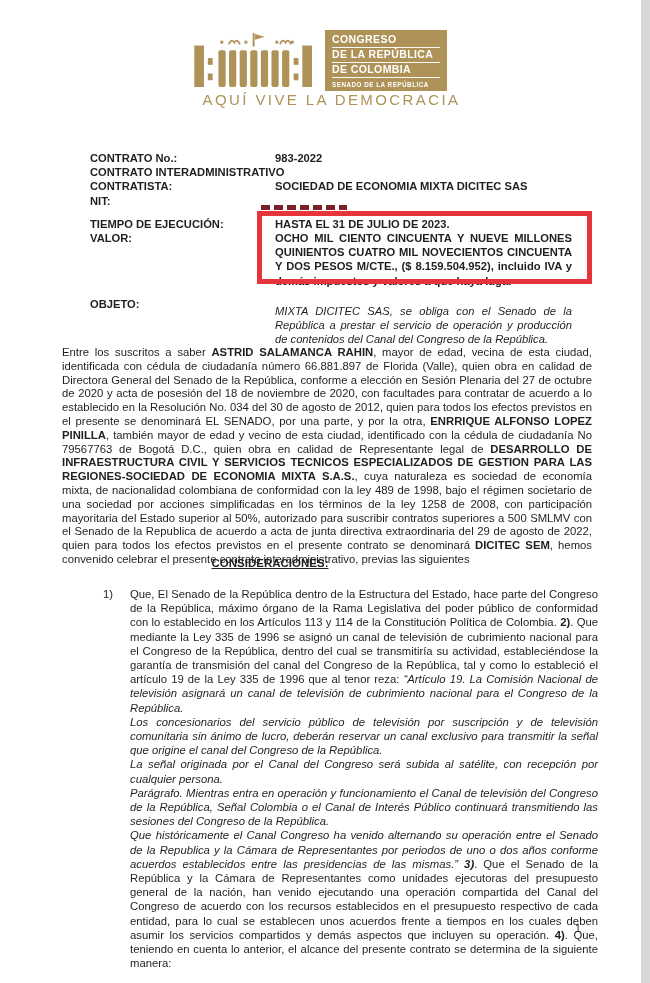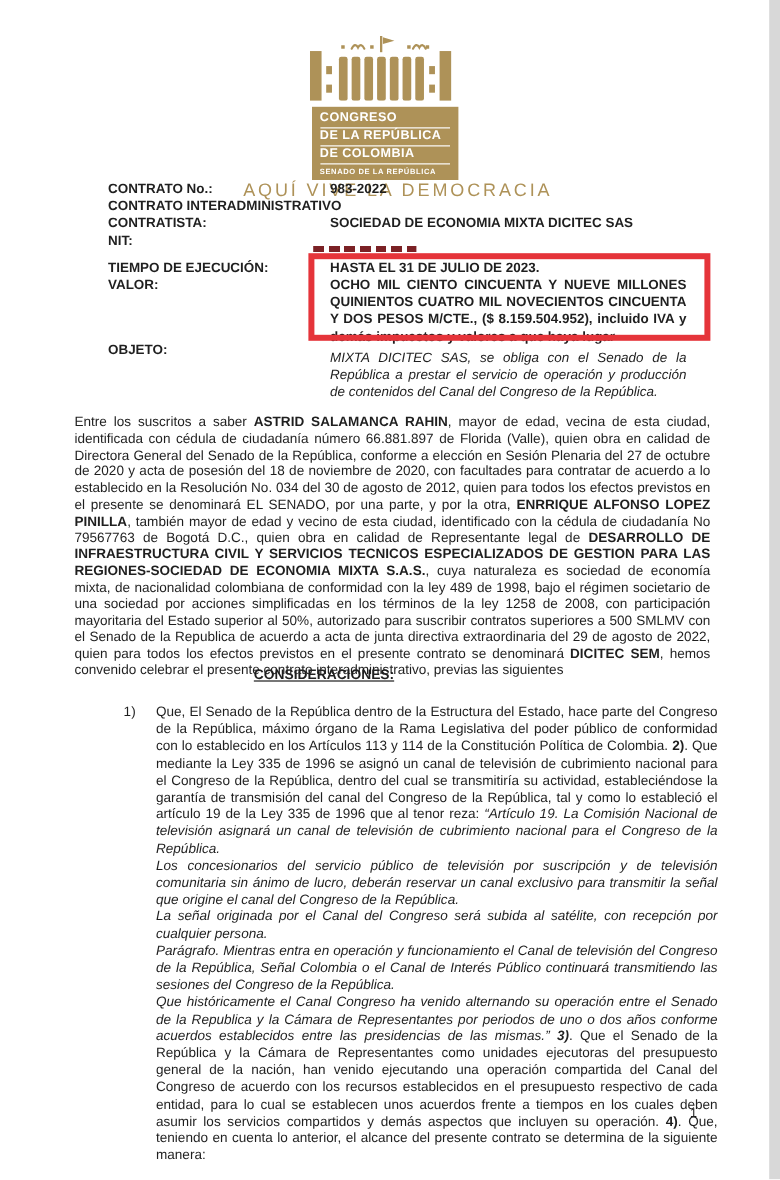--- a/index.html
+++ b/index.html
@@ -4,35 +4,35 @@
 <style>
   html,body{margin:0;padding:0;background:#fff;}
   .sheet{
     position:relative;width:650px;height:983px;background:#fff;overflow:hidden;
     color:var(--text,#1f1f1f);font-family:"Liberation Sans",sans-serif;
   }
   .edge-strip{position:absolute;top:0;right:0;width:9px;height:100%;background:var(--edge,#d8d8d8);}
 
   
   .logo{position:absolute;top:30px;left:0;width:641px;display:flex;flex-direction:column;align-items:center;}
-  .logo-row{display:flex;align-items:center;gap:5px;flex-direction:column;}
+  .logo-row{display:flex;align-items:center;gap:5px;}
   .capitol{width:126px;height:54px;color:var(--gold,#ae9258);}
   .gold-box{background:var(--gold,#ae9258);color:#fff;width:122px;padding:3px 7px 3px;box-sizing:border-box;}
   .gold-box .l{font-weight:bold;font-size:10.5px;letter-spacing:.4px;line-height:1.05;
     border-bottom:1px solid rgba(255,255,255,.95);padding:1px 0 2px;white-space:nowrap;}
   .gold-box .s{font-size:6.3px;font-weight:bold;letter-spacing:.5px;padding-top:2.5px;white-space:nowrap;}
   .tagline{margin-top:0;color:var(--gold,#ae9258);font-size:15px;letter-spacing:2.4px;white-space:nowrap;margin-left:22px;}
 
   
   .info{position:absolute;left:90px;top:151px;width:482px;font-weight:bold;font-size:11.2px;line-height:14.2px;}
   .irow{display:flex;justify-content:center;}
   .ilabel{width:185px;flex:none;}
   .ivalue{flex:1;}
   .irow.tiempo{margin-top:9px;}
-  .irow.objeto{margin-top:4px;}
+  .irow.objeto{margin-top:16px;}
   .irow.objeto .ilabel{transform:translateY(-7px);}
   .obj-val{font-weight:normal;font-style:italic;text-align:justify;}
   .valor-val{text-align:justify;}
   .hl-box{position:absolute;left:167px;top:60px;width:335px;height:73px;
     border:5px solid var(--red,#e5343a);box-sizing:border-box;pointer-events:none;}
   .nit-redact{position:absolute;left:171px;top:54px;width:86px;height:5px;
     background:repeating-linear-gradient(90deg,var(--redact,#7b2125) 0 9px,transparent 9px 13px);}
 
   
   .intro{position:absolute;left:62px;top:346px;width:530px;margin:0;

